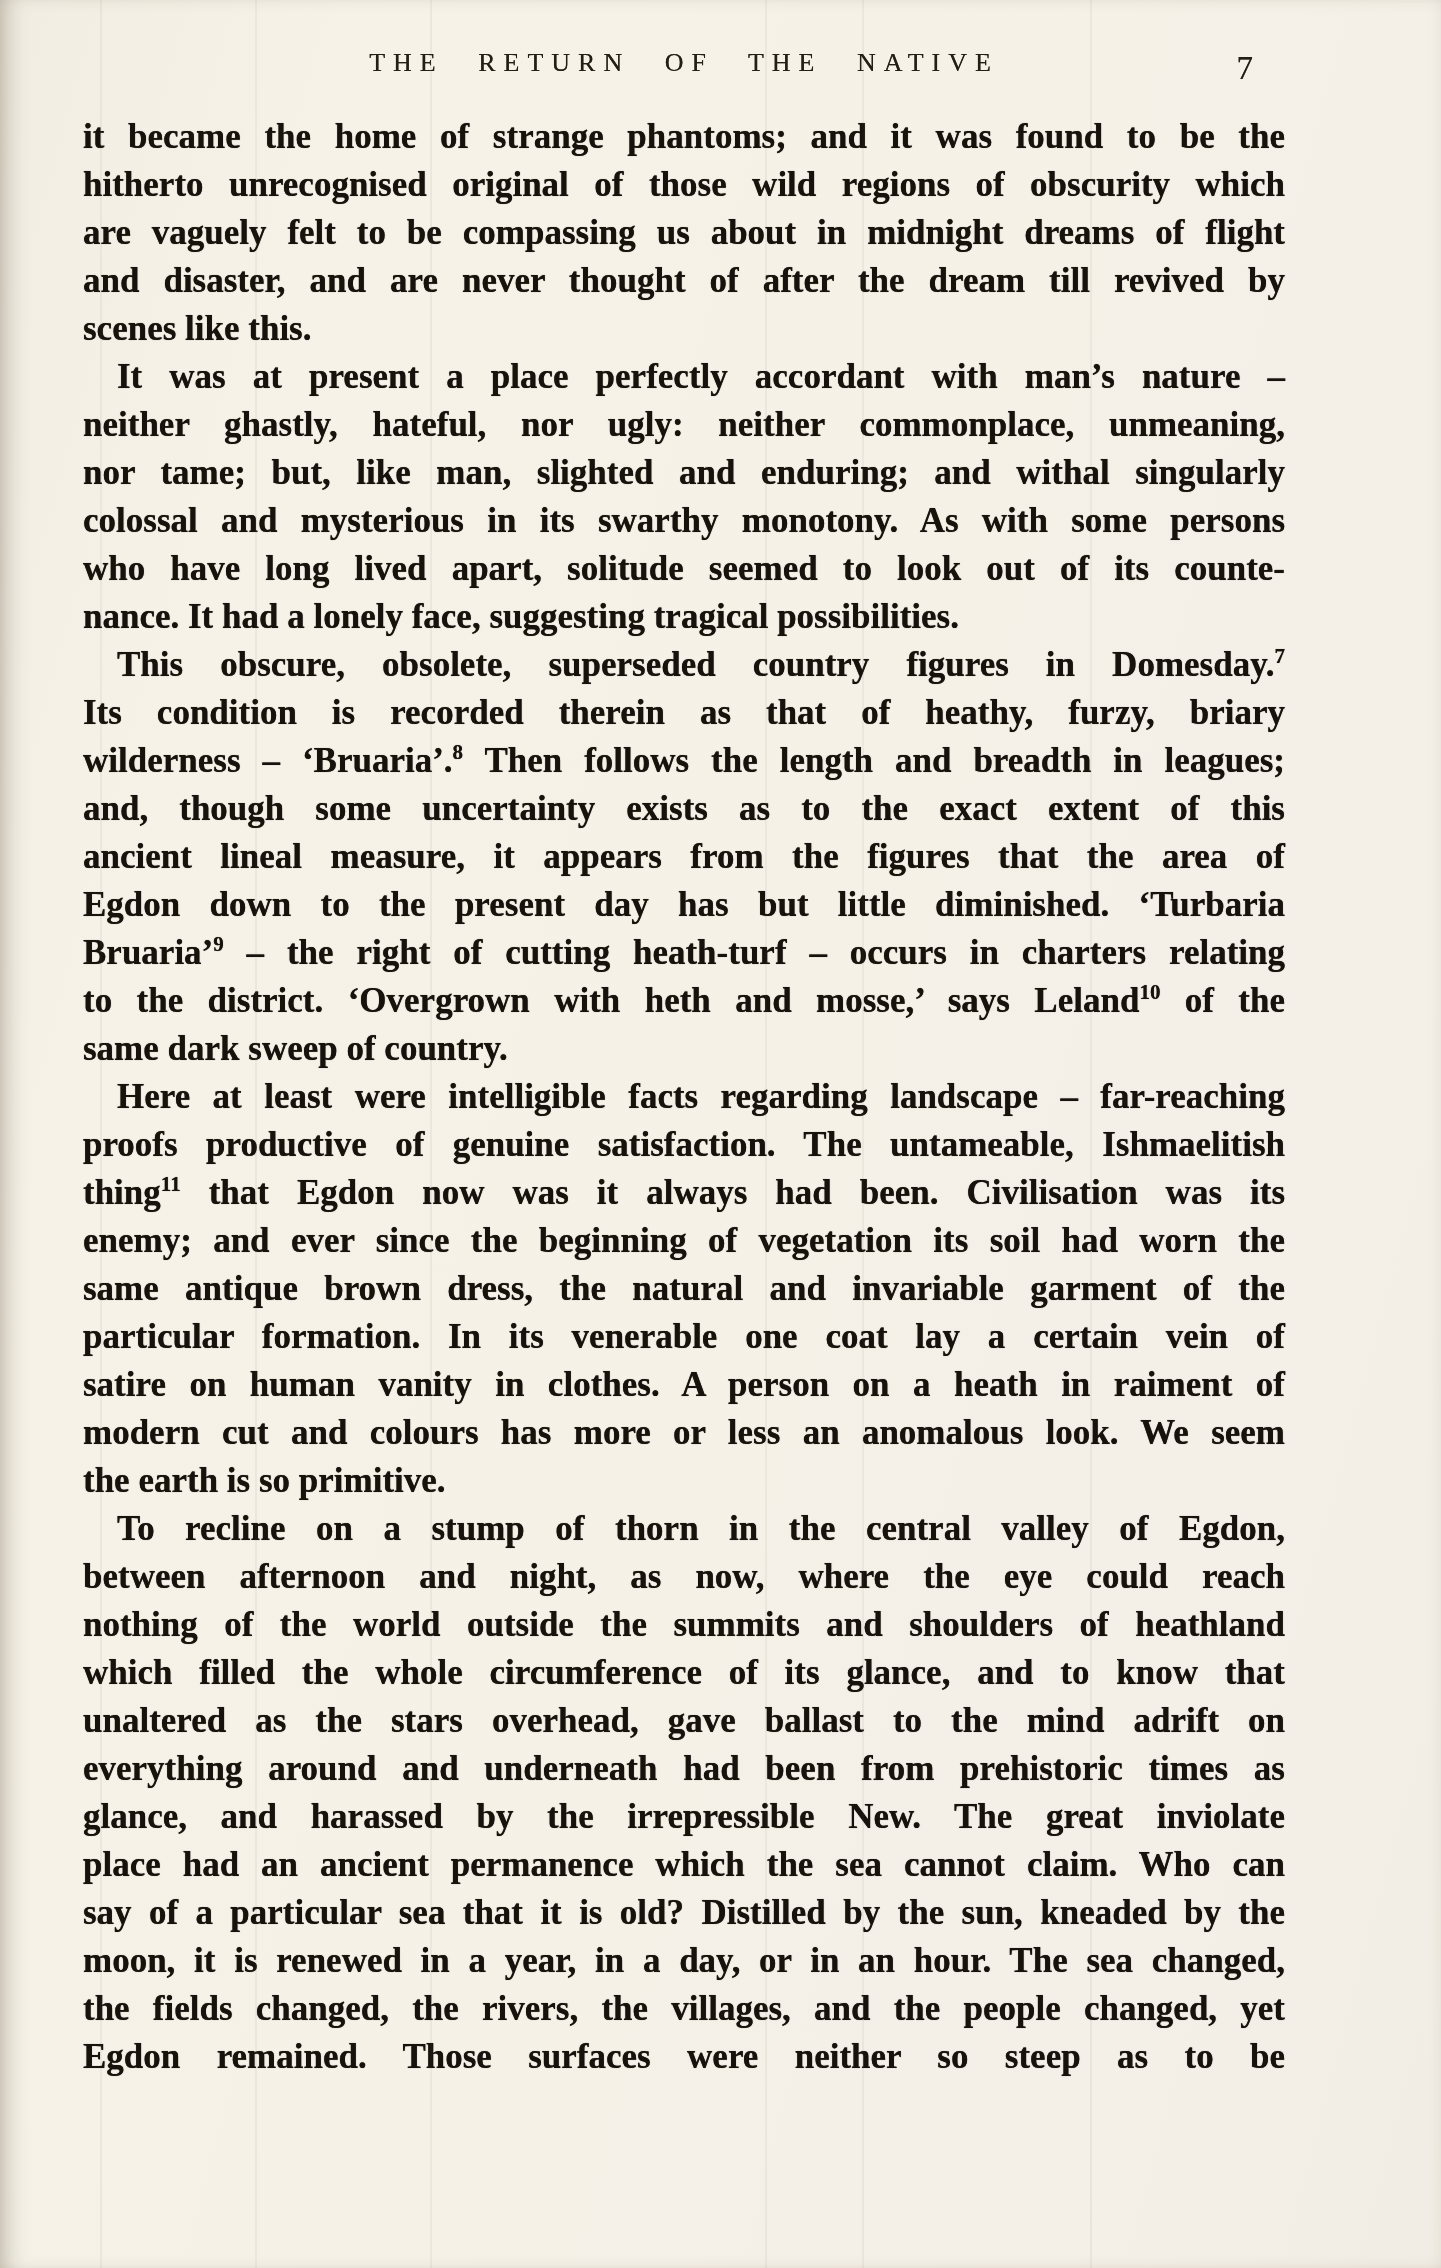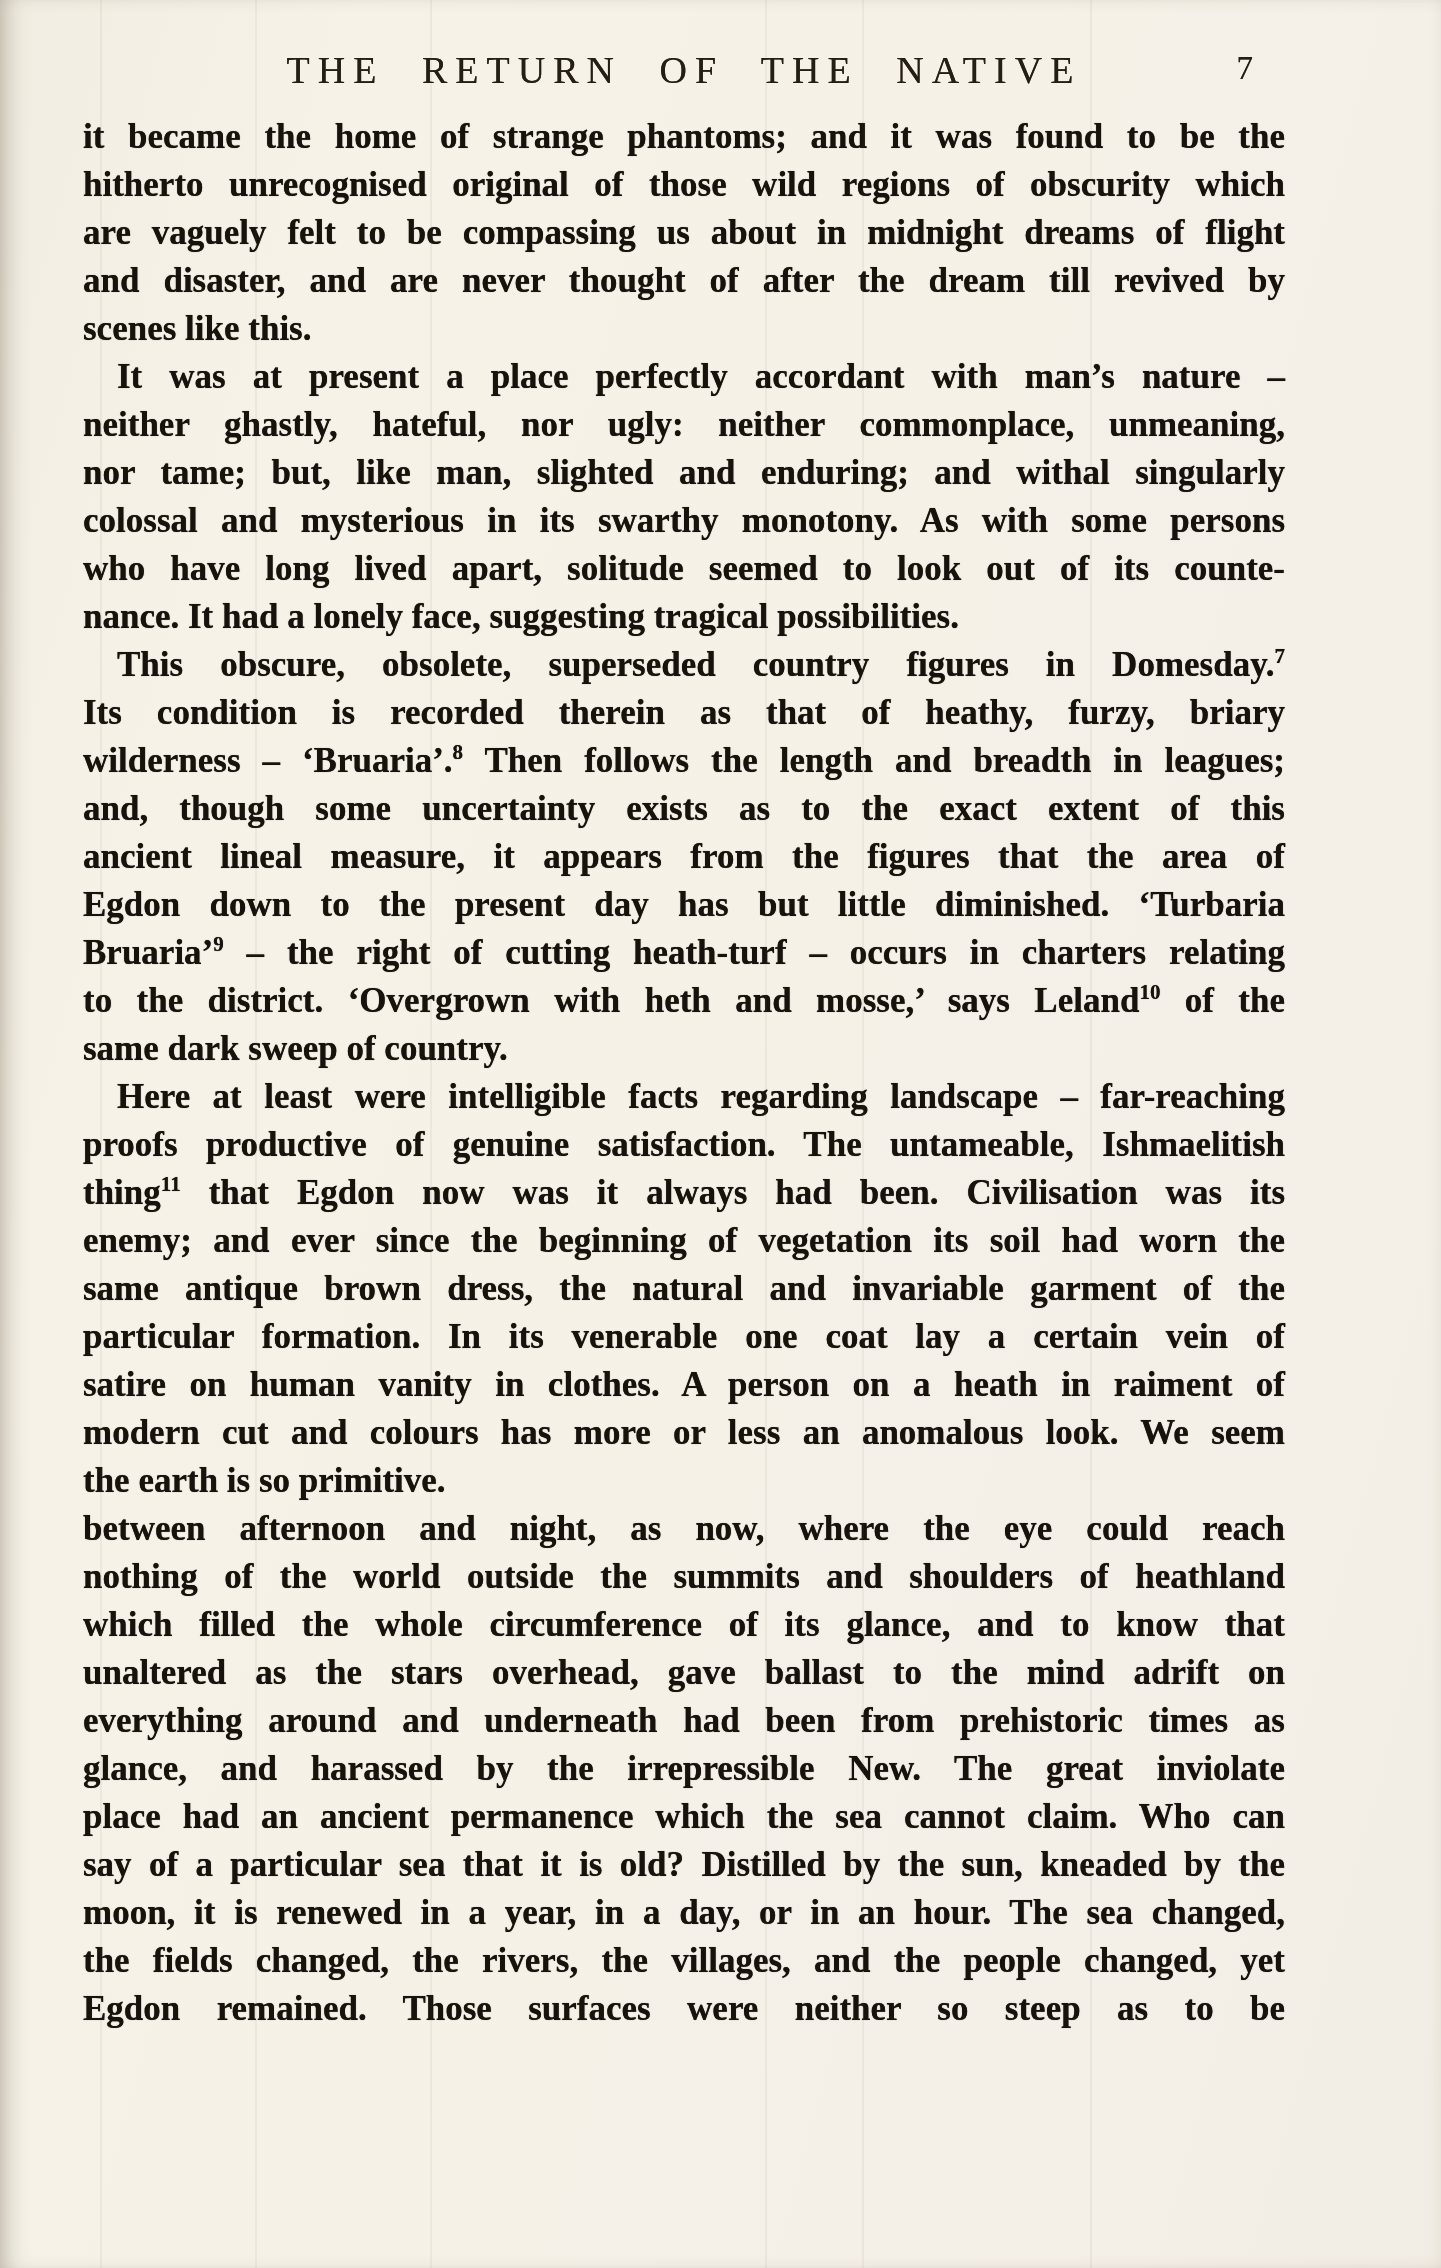--- a/index.html
+++ b/index.html
@@ -19,21 +19,21 @@
     position:absolute;top:0;bottom:0;width:2px;
     background:rgba(120,105,80,.07);
     pointer-events:none;
   }
   .header{
     position:absolute;top:48px;left:83px;width:1202px;height:44px;
   }
   .header .title{
     position:absolute;left:0;right:0;top:0;
     text-align:center;
-    font-size:38px;letter-spacing:8px;word-spacing:20px;
+    font-size:26px;letter-spacing:8px;word-spacing:20px;
     color:#241e15;
     text-shadow:0 0 .6px rgba(36,30,21,.8);
     white-space:nowrap;
   }
   .header .pagenum{
     position:absolute;right:32px;top:2px;
     font-size:33px;color:#241e15;
     text-shadow:0 0 .6px rgba(36,30,21,.8);
   }
   .body-text{
@@ -102,20 +102,21 @@
         <div class="line">proofs productive of genuine satisfaction. The untameable, Ishmaelitish</div>
         <div class="line">thing<sup>11</sup> that Egdon now was it always had been. Civilisation was its</div>
         <div class="line">enemy; and ever since the beginning of vegetation its soil had worn the</div>
         <div class="line">same antique brown dress, the natural and invariable garment of the</div>
         <div class="line">particular formation. In its venerable one coat lay a certain vein of</div>
         <div class="line">satire on human vanity in clothes. A person on a heath in raiment of</div>
         <div class="line">modern cut and colours has more or less an anomalous look. We seem</div>
         <div class="line last">the earth is so primitive.</div>
       </div>
       <div class="para">
+        <div class="line indent">To recline on a stump of thorn in the central valley of Egdon,</div>
         <div class="line">between afternoon and night, as now, where the eye could reach</div>
         <div class="line">nothing of the world outside the summits and shoulders of heathland</div>
         <div class="line">which filled the whole circumference of its glance, and to know that</div>
         <div class="line">unaltered as the stars overhead, gave ballast to the mind adrift on</div>
         <div class="line">everything around and underneath had been from prehistoric times as</div>
         <div class="line">glance, and harassed by the irrepressible New. The great inviolate</div>
         <div class="line">place had an ancient permanence which the sea cannot claim. Who can</div>
         <div class="line">say of a particular sea that it is old? Distilled by the sun, kneaded by the</div>
         <div class="line">moon, it is renewed in a year, in a day, or in an hour. The sea changed,</div>
         <div class="line">the fields changed, the rivers, the villages, and the people changed, yet</div>

